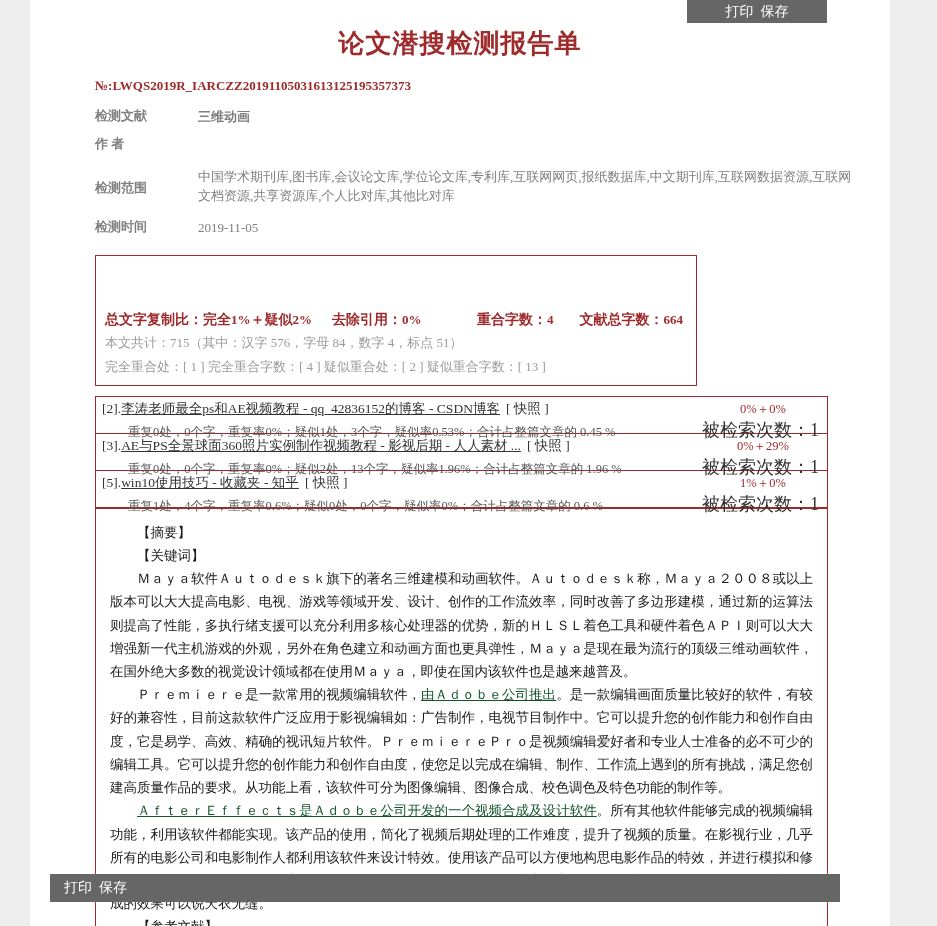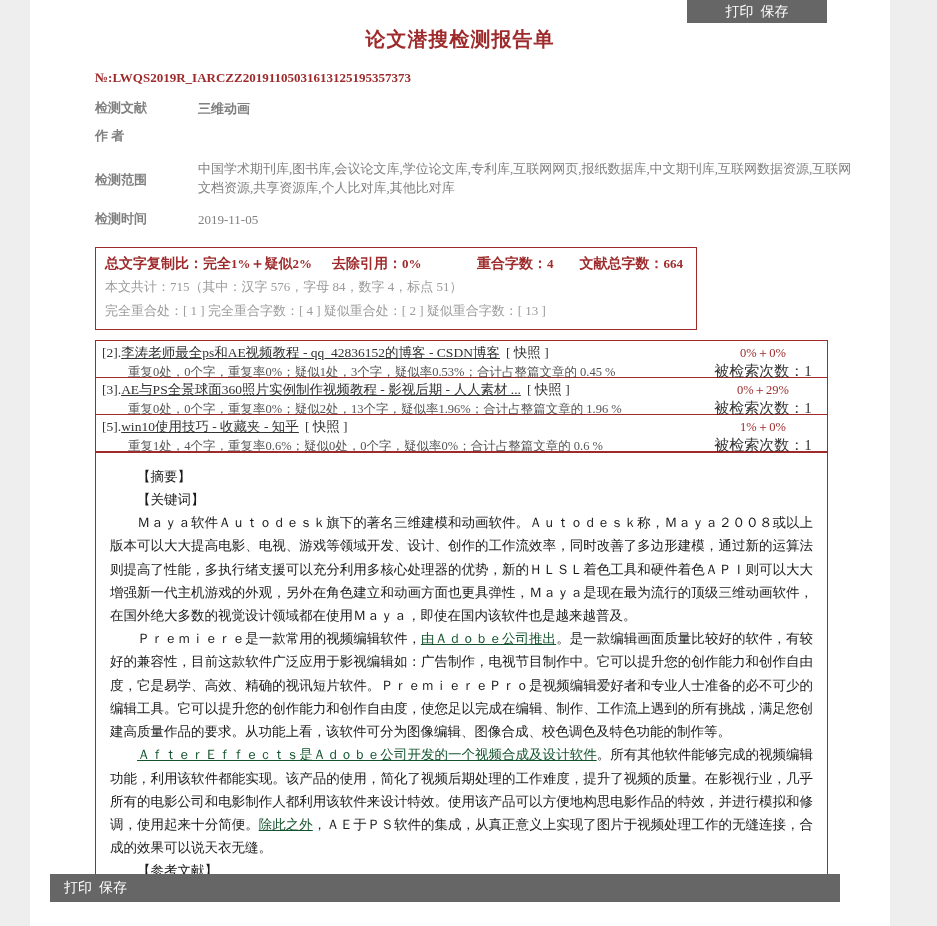--- a/index.html
+++ b/index.html
@@ -47,21 +47,21 @@
     font-size: 14px;
     font-family: "Liberation Sans", sans-serif;
     z-index: 5;
   }
   .toolbar-top span { cursor: pointer; }
 
   
   .report-title {
     text-align: center;
     color: #9e2a2b;
-    font-size: 20px;
+    font-size: 26px;
     font-weight: bold;
     padding-top: 26px;
     letter-spacing: 1px;
     font-family: "Liberation Serif", serif;
   }
 
   
   .meta-wrap {
     padding: 17px 0 0 65px;
     width: 790px;
@@ -113,21 +113,21 @@
   }
   .stats-line1 {
     display: flex;
     align-items: baseline;
     font-size: 14px;
     font-weight: bold;
     color: #9e2a2b;
     white-space: nowrap;
   }
   .stats-line1 .seg { margin-right: 20px; }
-  .stats-line1 .seg.push { margin-left: auto; margin-right: 26px; }
+  .stats-line1 .seg.push { margin-left: auto; margin-right: 26px; margin-top: 48px; }
   .stats-line1 .seg.last { margin-right: 4px; }
   .stats-line1 .num { font-size: 13px; }
   .stats-sub {
     font-size: 13px;
     color: #9b9b9b;
     margin-top: 5px;
     line-height: 1.45;
     white-space: nowrap;
   }
 
@@ -171,21 +171,21 @@
     text-align: center;
   }
   .result-detail-line {
     font-size: 12.5px;
     color: #555;
     padding-left: 26px;
   }
   .result-count {
     margin-left: auto;
     color: #333;
-    font-size: 15px;
+    font-size: 18px;
     min-width: 112px;
     text-align: center;
     padding-left: 0;
   }
 
   
   .doc-body {
     border: 1px solid #9e2a2b;
     border-top: none;
     box-sizing: border-box;

